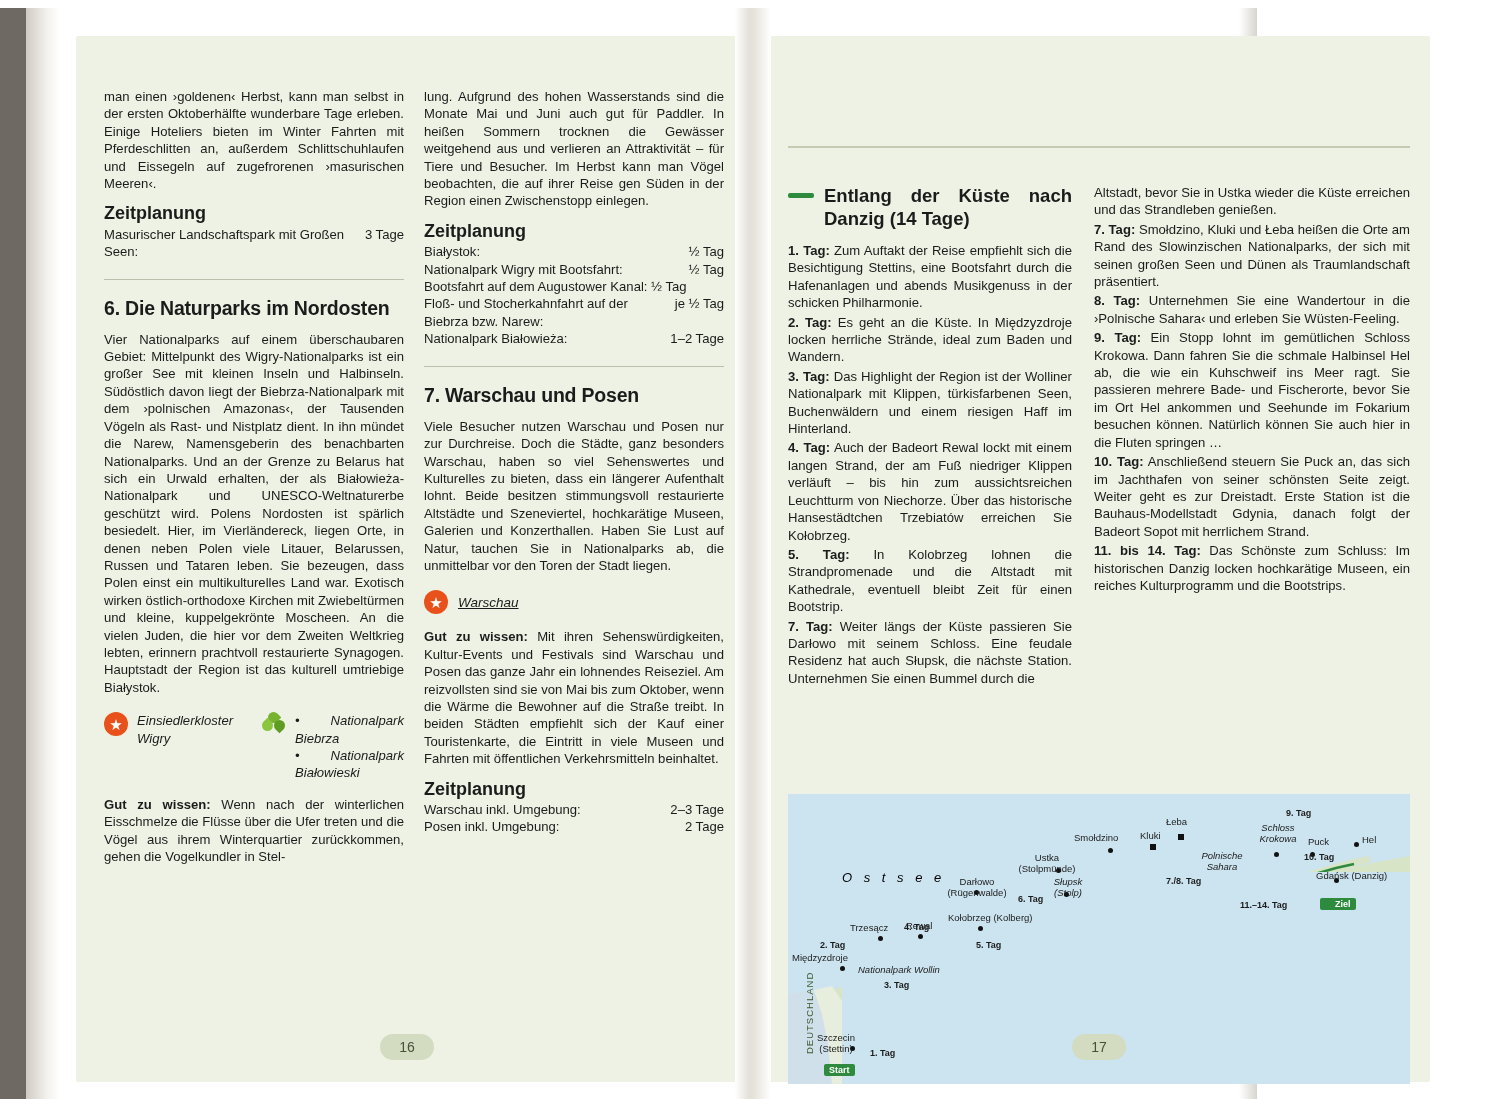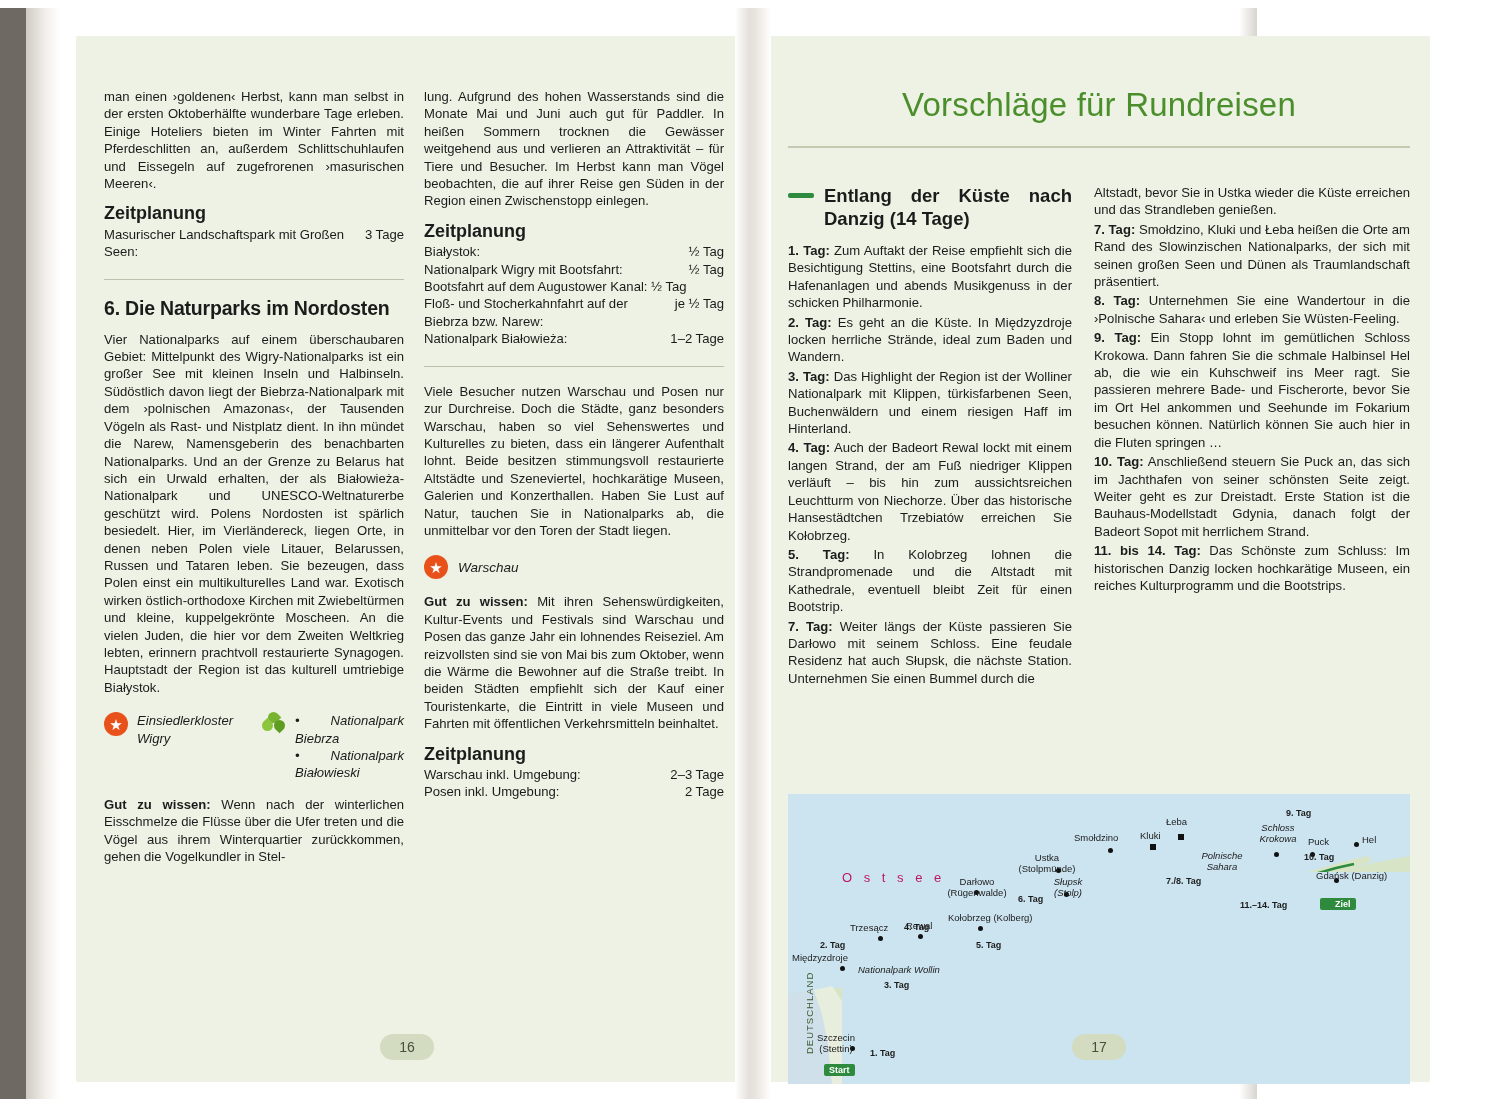--- a/index.html
+++ b/index.html
@@ -101,38 +101,38 @@
   .leaf-badge{
     width:24px;height:22px;flex:none;position:relative;
   }
   .leaf-badge span{
     position:absolute;width:11px;height:11px;border-radius:50% 0 50% 50%;
     background:#77b32e;
   }
   .leaf-badge span:nth-child(1){left:6px;top:0;transform:rotate(45deg);}
   .leaf-badge span:nth-child(2){left:0;top:8px;transform:rotate(-45deg);background:#8cc63f;}
   .leaf-badge span:nth-child(3){left:12px;top:8px;transform:rotate(135deg);background:#5f9c22;}
-  .ital{font-style:italic;}
+  .ital{font-style:italic;text-decoration:underline;}
   .listitems{font-style:italic;line-height:17.4px;}
   .twocolicons{display:flex;gap:16px;margin:16px 0 14px 0;}
   .twocolicons > div{display:flex;gap:9px;width:142px;}
 
   .warschau-row{display:flex;gap:10px;align-items:center;margin:16px 0 14px 0;}
   .warschau-row .ital{font-size:13.5px;}
 
   
   .map{
     position:absolute;left:20px;top:758px;width:622px;height:290px;
     background:#cfe7f2;overflow:hidden;border:0;
   }
   .map .sea{position:absolute;inset:0;background:#cce4f0;}
   .map svg{position:absolute;left:0;top:0;}
   .mlabel{position:absolute;font-size:9.5px;color:#1b1b1b;line-height:11px;}
   .mlabel.it{font-style:italic;}
-  .mlabel.sea{font-size:13px;letter-spacing:4px;color:#be185d;}
+  .mlabel.sea{font-size:13px;letter-spacing:4px;color:#000000;font-style:italic;}
   .mlabel.vert{transform:rotate(-90deg);transform-origin:left top;letter-spacing:1px;font-size:9.5px;color:#3b5a2c;}
   .mdot{position:absolute;width:5px;height:5px;background:#111;border-radius:50%;}
   .msq{position:absolute;width:6px;height:6px;background:#111;}
   .daytag{
     position:absolute;font-size:9px;font-weight:bold;color:#1b1b1b;
   }
   .startbox{
     position:absolute;background:#2e8b3d;color:#fff;font-size:9px;font-weight:bold;
     padding:1px 5px;border-radius:2px;
   }
@@ -205,20 +205,21 @@
           <span class="val">je ½ Tag</span>
         </div>
         <div class="zeile">
           <span class="lbl">Nationalpark Białowieża:</span>
           <span class="val">1–2 Tage</span>
         </div>
       </div>
 
       <div class="rule"></div>
 
+      <h2 class="section">7. Warschau und Posen</h2>
       <p class="para">Viele Besucher nutzen Warschau und Posen nur zur Durchreise. Doch die Städte, ganz besonders Warschau, haben so viel Sehenswertes und Kulturelles zu bieten, dass ein längerer Aufenthalt lohnt. Beide besitzen stimmungsvoll restaurierte Altstädte und Szeneviertel, hochkarätige Museen, Galerien und Konzerthallen. Haben Sie Lust auf Natur, tauchen Sie in Nationalparks ab, die unmittelbar vor den Toren der Stadt liegen.</p>
 
       <div class="warschau-row">
         <span class="star-badge">★</span>
         <span class="ital">Warschau</span>
       </div>
 
       <p class="para"><b>Gut zu wissen:</b><span> Mit ihren Sehenswürdigkeiten, Kultur-Events und Festivals sind Warschau und Posen das ganze Jahr ein lohnendes Reiseziel. Am reizvollsten sind sie von Mai bis zum Oktober, wenn die Wärme die Bewohner auf die Straße treibt. In beiden Städten empfiehlt sich der Kauf einer Touristenkarte, die Eintritt in viele Museen und Fahrten mit öffentlichen Verkehrsmitteln beinhaltet.</span></p>
 
       <h3 class="zeit">Zeitplanung</h3>
@@ -233,21 +234,20 @@
         </div>
       </div>
     </div>
 
     <div class="page-num">16</div>
   </div>
 
   <div class="spine"></div>
 
   <div class="page right">
-    <div class="rp-title">Vorschläge für Rundreisen</div>
     <div class="rp-rule"></div>
 
     <div class="col c1">
       <div class="tour-head">
         <span class="tour-dash"></span>
         <span class="tour-title">Entlang der Küste nach Danzig (14 Tage)</span>
       </div>
 
       <p class="day"><b>1. Tag:</b><span> Zum Auftakt der Reise empfiehlt sich die Besichtigung Stettins, eine Bootsfahrt durch die Hafenanlagen und abends Musikgenuss in der schicken Philharmonie.</span></p>
       <p class="day"><b>2. Tag:</b><span> Es geht an die Küste. In Międzyzdroje locken herrliche Strände, ideal zum Baden und Wandern.</span></p>

